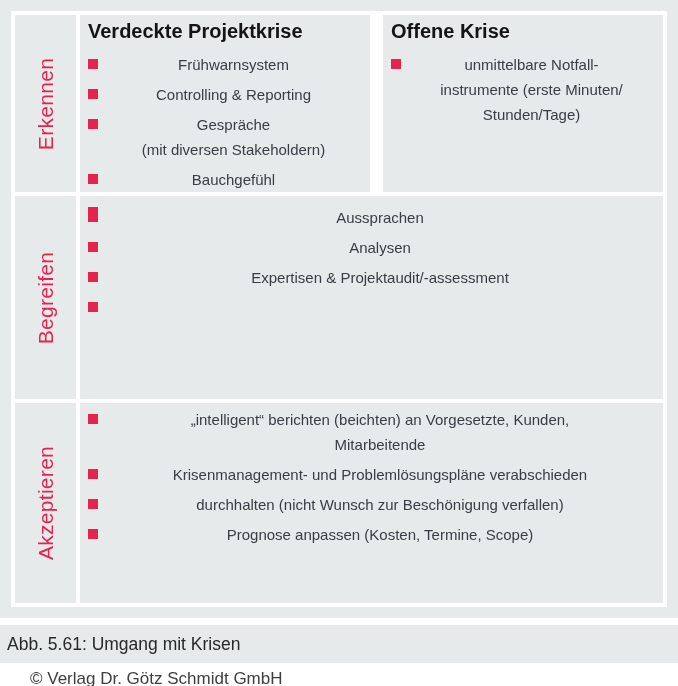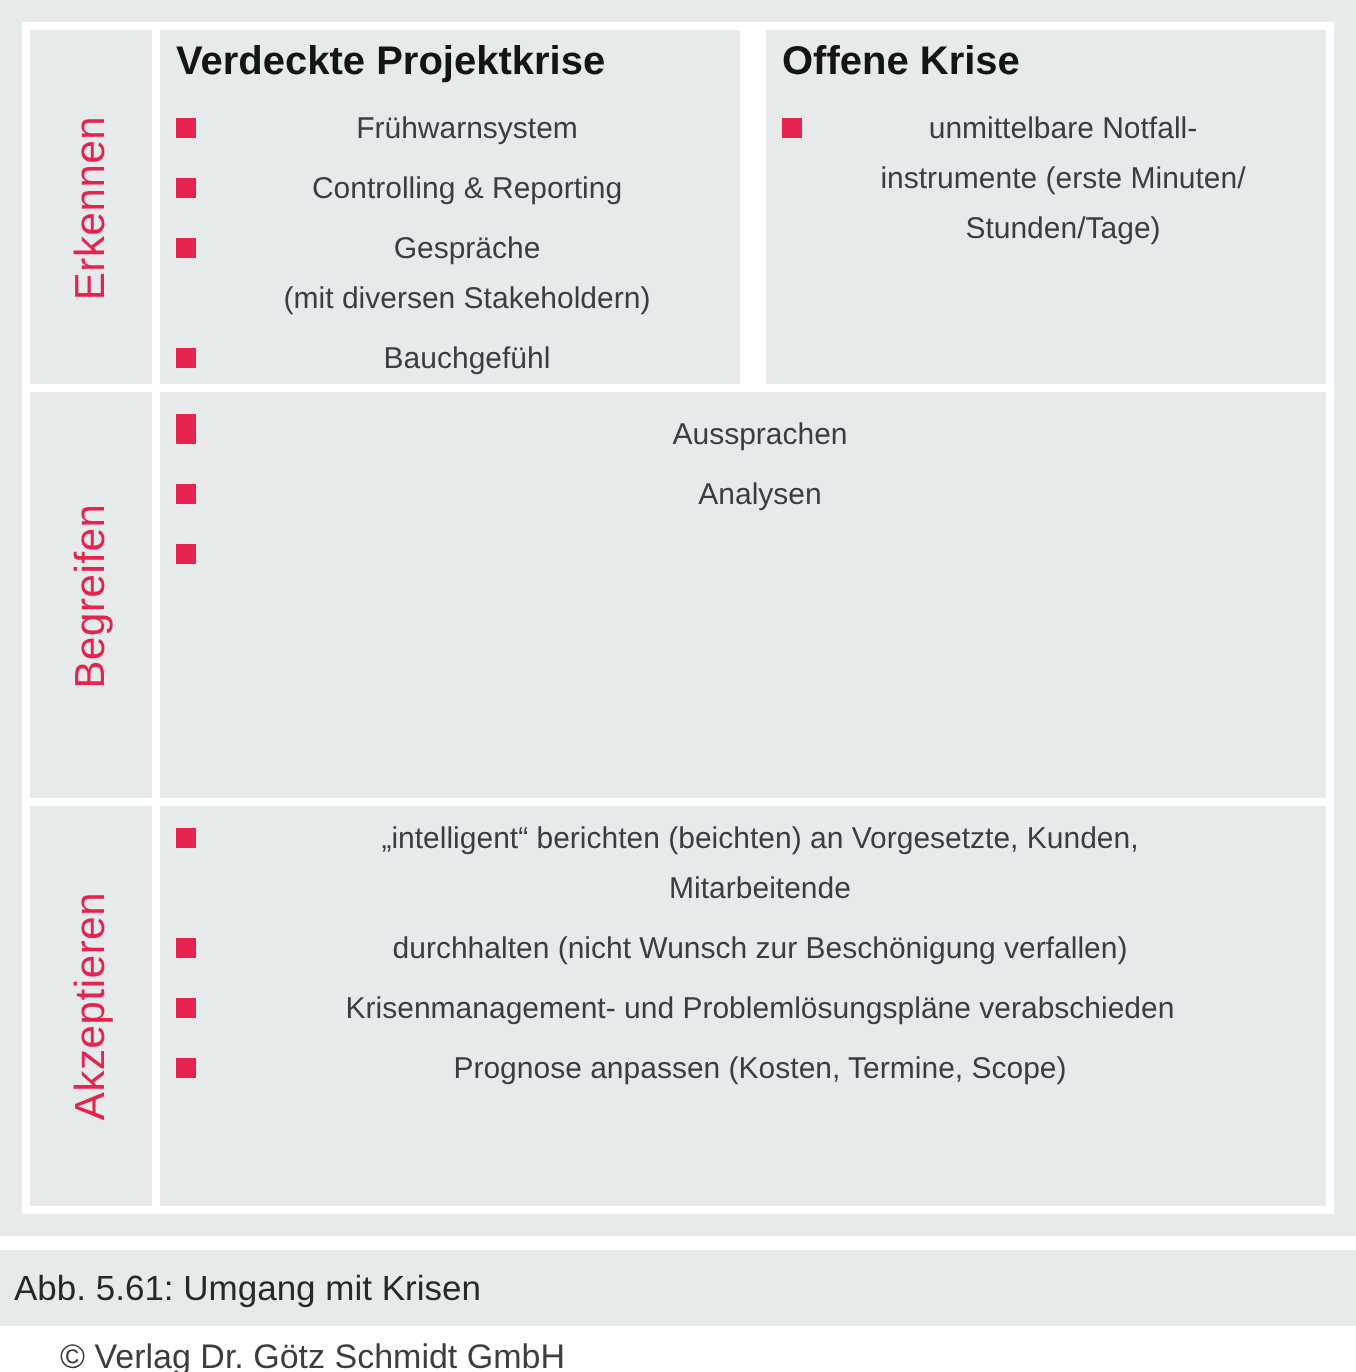--- a/index.html
+++ b/index.html
@@ -160,42 +160,43 @@
           <div class="item">
             <span class="bullet"></span>
             <span class="item-text">Aussprachen</span>
           </div>
           <div class="item">
             <span class="bullet"></span>
             <span class="item-text">Analysen</span>
           </div>
           <div class="item">
             <span class="bullet"></span>
+            <span class="item-text">Expertisen &amp; Projektaudit/-assessment</span>
           </div>
           <div class="item">
             <span class="bullet"></span>
           </div>
         </div>
 
         <div class="label-cell">
           <span class="label-text">Akzeptieren</span>
         </div>
         <div class="cell">
           <div class="item">
             <span class="bullet"></span>
             <span class="item-text">„intelligent“ berichten (beichten) an Vorgesetzte, Kunden,
 Mitarbeitende</span>
           </div>
           <div class="item">
             <span class="bullet"></span>
+            <span class="item-text">Krisenmanagement- und Problemlösungspläne verabschieden</span>
+          </div>
+          <div class="item">
+            <span class="bullet"></span>
             <span class="item-text">durchhalten (nicht Wunsch zur Beschönigung verfallen)</span>
-          </div>
-          <div class="item">
-            <span class="bullet"></span>
-            <span class="item-text">Krisenmanagement- und Problemlösungspläne verabschieden</span>
           </div>
           <div class="item">
             <span class="bullet"></span>
             <span class="item-text">Prognose anpassen (Kosten, Termine, Scope)</span>
           </div>
         </div>
 
       </div>
     </div>
   </div>

